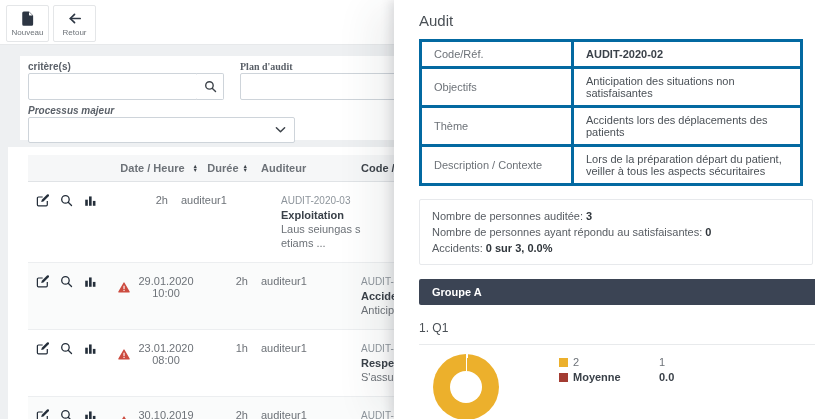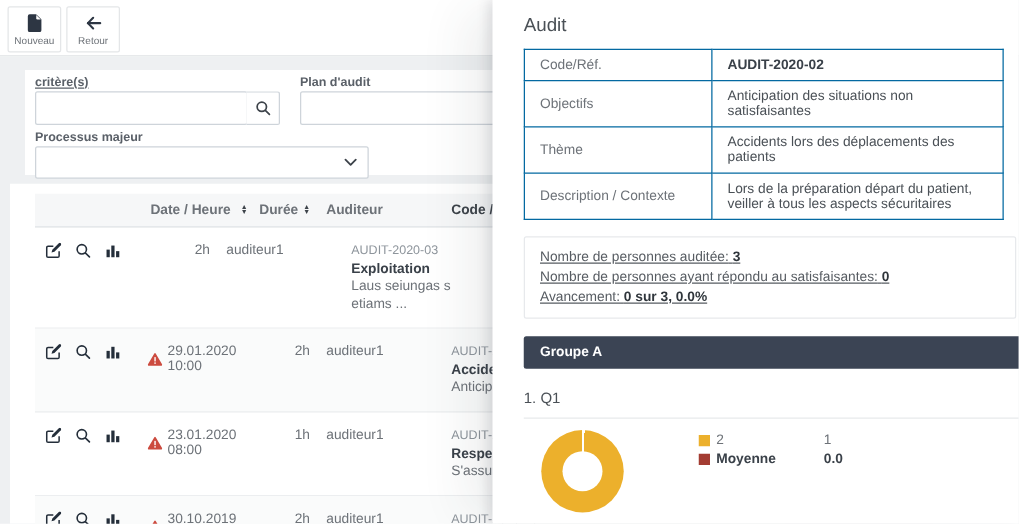--- a/index.html
+++ b/index.html
@@ -23,41 +23,41 @@
   .search-btn{position:absolute;width:27px;height:27px;border:1px solid #ced4da;border-left:none;border-radius:0 2px 2px 0;background:#fff;display:flex;align-items:center;justify-content:center;cursor:pointer;}
   .f-select{position:absolute;height:26px;border:1px solid #ced4da;border-radius:2px;background:#fff;box-sizing:border-box;display:flex;align-items:center;justify-content:flex-end;padding-right:8px;cursor:pointer;}
 
   
   .table-card{position:absolute;left:8px;top:147px;right:0;bottom:0;background:#fff;padding:8px 0 0 20px;box-sizing:border-box;}
   .atable{width:600px;font-size:11px;}
   .thead{display:flex;align-items:center;height:26px;background:#f6f7f8;border-bottom:1px solid #e0e3e6;font-weight:bold;color:#3d434a;}
   .trow{display:flex;align-items:flex-start;border-bottom:1px solid #eceef0;padding:12px 0 12px 0;min-height:32px;}
   .trow.alt{background:#fafbfb;}
   .c-act{width:90px;display:flex;gap:11px;padding-left:8px;box-sizing:border-box;align-items:center;}
-  .c-date{width:80px;text-align:left;color:#6d7278;display:flex;justify-content:flex-end;align-items:center;gap:4px;}
+  .c-date{width:80px;text-align:center;color:#6d7278;display:flex;justify-content:flex-end;align-items:center;gap:4px;}
   .c-dur{width:50px;text-align:right;color:#6d7278;}
   .c-aud{width:95px;padding-left:13px;box-sizing:border-box;color:#6d7278;}
   .c-code{flex:1;padding-left:18px;box-sizing:border-box;line-height:14px;}
   .code-id{font-size:10px;color:#8e959c;}
   .code-theme{font-weight:bold;color:#3a4149;}
   .code-desc{color:#6d7278;}
   .sort{display:inline-flex;flex-direction:column;margin-left:4px;font-size:5.5px;line-height:4.5px;color:#3d434a;}
   .ricon{cursor:pointer;}
 
   
   .panel{position:absolute;left:394px;top:0;width:421px;height:419px;background:#fff;overflow:hidden;
          box-shadow:-4px 0 9px rgba(55,60,70,.14),-30px 0 35px -8px rgba(55,60,70,.08);}
   .panel-inner{position:absolute;left:25px;top:12px;width:520px;}
   .p-title{font-size:15px;color:#4a5056;margin:0 0 10px 0;font-weight:normal;}
   .details-table{border-collapse:collapse;width:384px;font-size:11px;table-layout:fixed;}
-  .details-table td{border:1px solid #0369a1;padding:6px 12px;}
+  .details-table td{border:3px solid #0369a1;padding:6px 12px;}
   .details-table td.dlabel{width:125px;color:#6d7278;}
   .details-table td.dval{color:#4a5056;}
   .details-table tr.strong td.dval{font-weight:bold;color:#3a4149;}
-  .summary-box{width:368px;border:1px solid #e7e9ec;border-radius:2px;margin-top:13px;padding:8px 12px;font-size:11px;color:#575c62;line-height:16px;text-decoration:underline;}
+  .summary-box{width:368px;border:1px solid #e7e9ec;border-radius:2px;margin-top:13px;padding:8px 12px;font-size:11px;color:#575c62;line-height:16px;}
   .summary-box b{color:#2f353b;}
   .group-bar{margin-top:14px;width:455px;height:26px;line-height:26px;color:#fff;font-size:11px;font-weight:bold;padding-left:13px;box-sizing:border-box;border-radius:2px 0 0 2px;}
   .q-title{margin-top:16px;width:455px;font-size:12px;color:#4a5056;padding-bottom:9px;border-bottom:1px solid #e8eaec;}
   .chart-row{display:flex;margin-top:9px;padding-left:14px;}
   .donut{width:66px;height:66px;border-radius:50%;position:relative;}
   .donut::after{content:"";position:absolute;inset:17px;background:#fff;border-radius:50%;}
   .legend{margin-left:60px;margin-top:2px;font-size:11px;}
   .legend-row{display:flex;align-items:center;margin-bottom:3px;}
   .sw{width:9px;height:9px;margin-right:5px;flex:none;}
   .l-label{width:86px;color:#6d7278;}
@@ -82,33 +82,33 @@
       <svg width="16" height="15" viewBox="0 0 16 16" fill="none" stroke="#2d3643" stroke-width="1.8" stroke-linecap="round" stroke-linejoin="round">
           <line x1="13.5" y1="8" x2="3" y2="8"></line>
           <polyline points="7.5,3.5 3,8 7.5,12.5"></polyline>
         </svg>
     </span>
     <span class="tlabel">Retour</span>
   </div>
 </div>
 
 <div class="filter-card">
-  <span class="f-label" style="left:8px;top:5px;text-decoration:underline;">critère(s)</span>
+  <span class="f-label" style="left:8px;top:5px;">critère(s)</span>
   <input class="f-input" style="left: 8px; top: 17px; width: 170px;" value="">
   <button class="search-btn" style="left:177px;top:17px;">
     <span>
       <svg width="13" height="13" viewBox="0 0 16 16" fill="none" stroke="#3d434a" stroke-width="1.7" stroke-linecap="round">
           <circle cx="6.7" cy="6.7" r="4.6"></circle>
           <line x1="10.4" y1="10.4" x2="14.2" y2="14.2"></line>
         </svg>
     </span>
   </button>
-  <span class="f-label" style="left:220px;top:5px;">Plan d'audit</span>
+  <span class="f-label" style="left:220px;top:5px;font-family:Liberation Serif, serif;">Plan d'audit</span>
   <input class="f-input" style="left: 220px; top: 17px; width: 340px;" value="">
-  <span class="f-label" style="left:8px;top:49px;">Processus majeur</span>
+  <span class="f-label" style="left:8px;top:49px;font-style:italic;">Processus majeur</span>
   <div class="f-select" style="left:8px;top:61px;width:267px;">
     <span>
       <svg width="11" height="8" viewBox="0 0 12 8" fill="none" stroke="#3d434a" stroke-width="1.6" stroke-linecap="round" stroke-linejoin="round">
           <polyline points="1.5,1.5 6,6 10.5,1.5"></polyline>
         </svg>
     </span>
   </div>
 </div>
 
 <div class="table-card">
@@ -319,21 +319,21 @@
       <tr>
         <td class="dlabel">Description / Contexte</td>
         <td class="dval">Lors de la préparation départ du patient, veiller à tous les aspects sécuritaires</td>
       </tr>
     </tbody>
       </table>
 
     <div class="summary-box">
       <div><span>Nombre de personnes auditée:</span> <b>3</b></div>
       <div><span>Nombre de personnes ayant répondu au satisfaisantes:</span> <b>0</b></div>
-      <div><span>Avancement:</span> <b>0 sur 3, 0.0%</b></div>
+      <div><span>Accidents:</span> <b>0 sur 3, 0.0%</b></div>
     </div>
 
     <div class="group-bar" style="background:#3b4454;">Groupe A</div>
 
     <div class="q-title">1. Q1</div>
 
     <div class="chart-row">
       <div class="donut" style="background:conic-gradient(#fff 0 3deg, #ecb02c 3deg 360deg);"></div>
       <div class="legend">
         <div class="legend-row">

